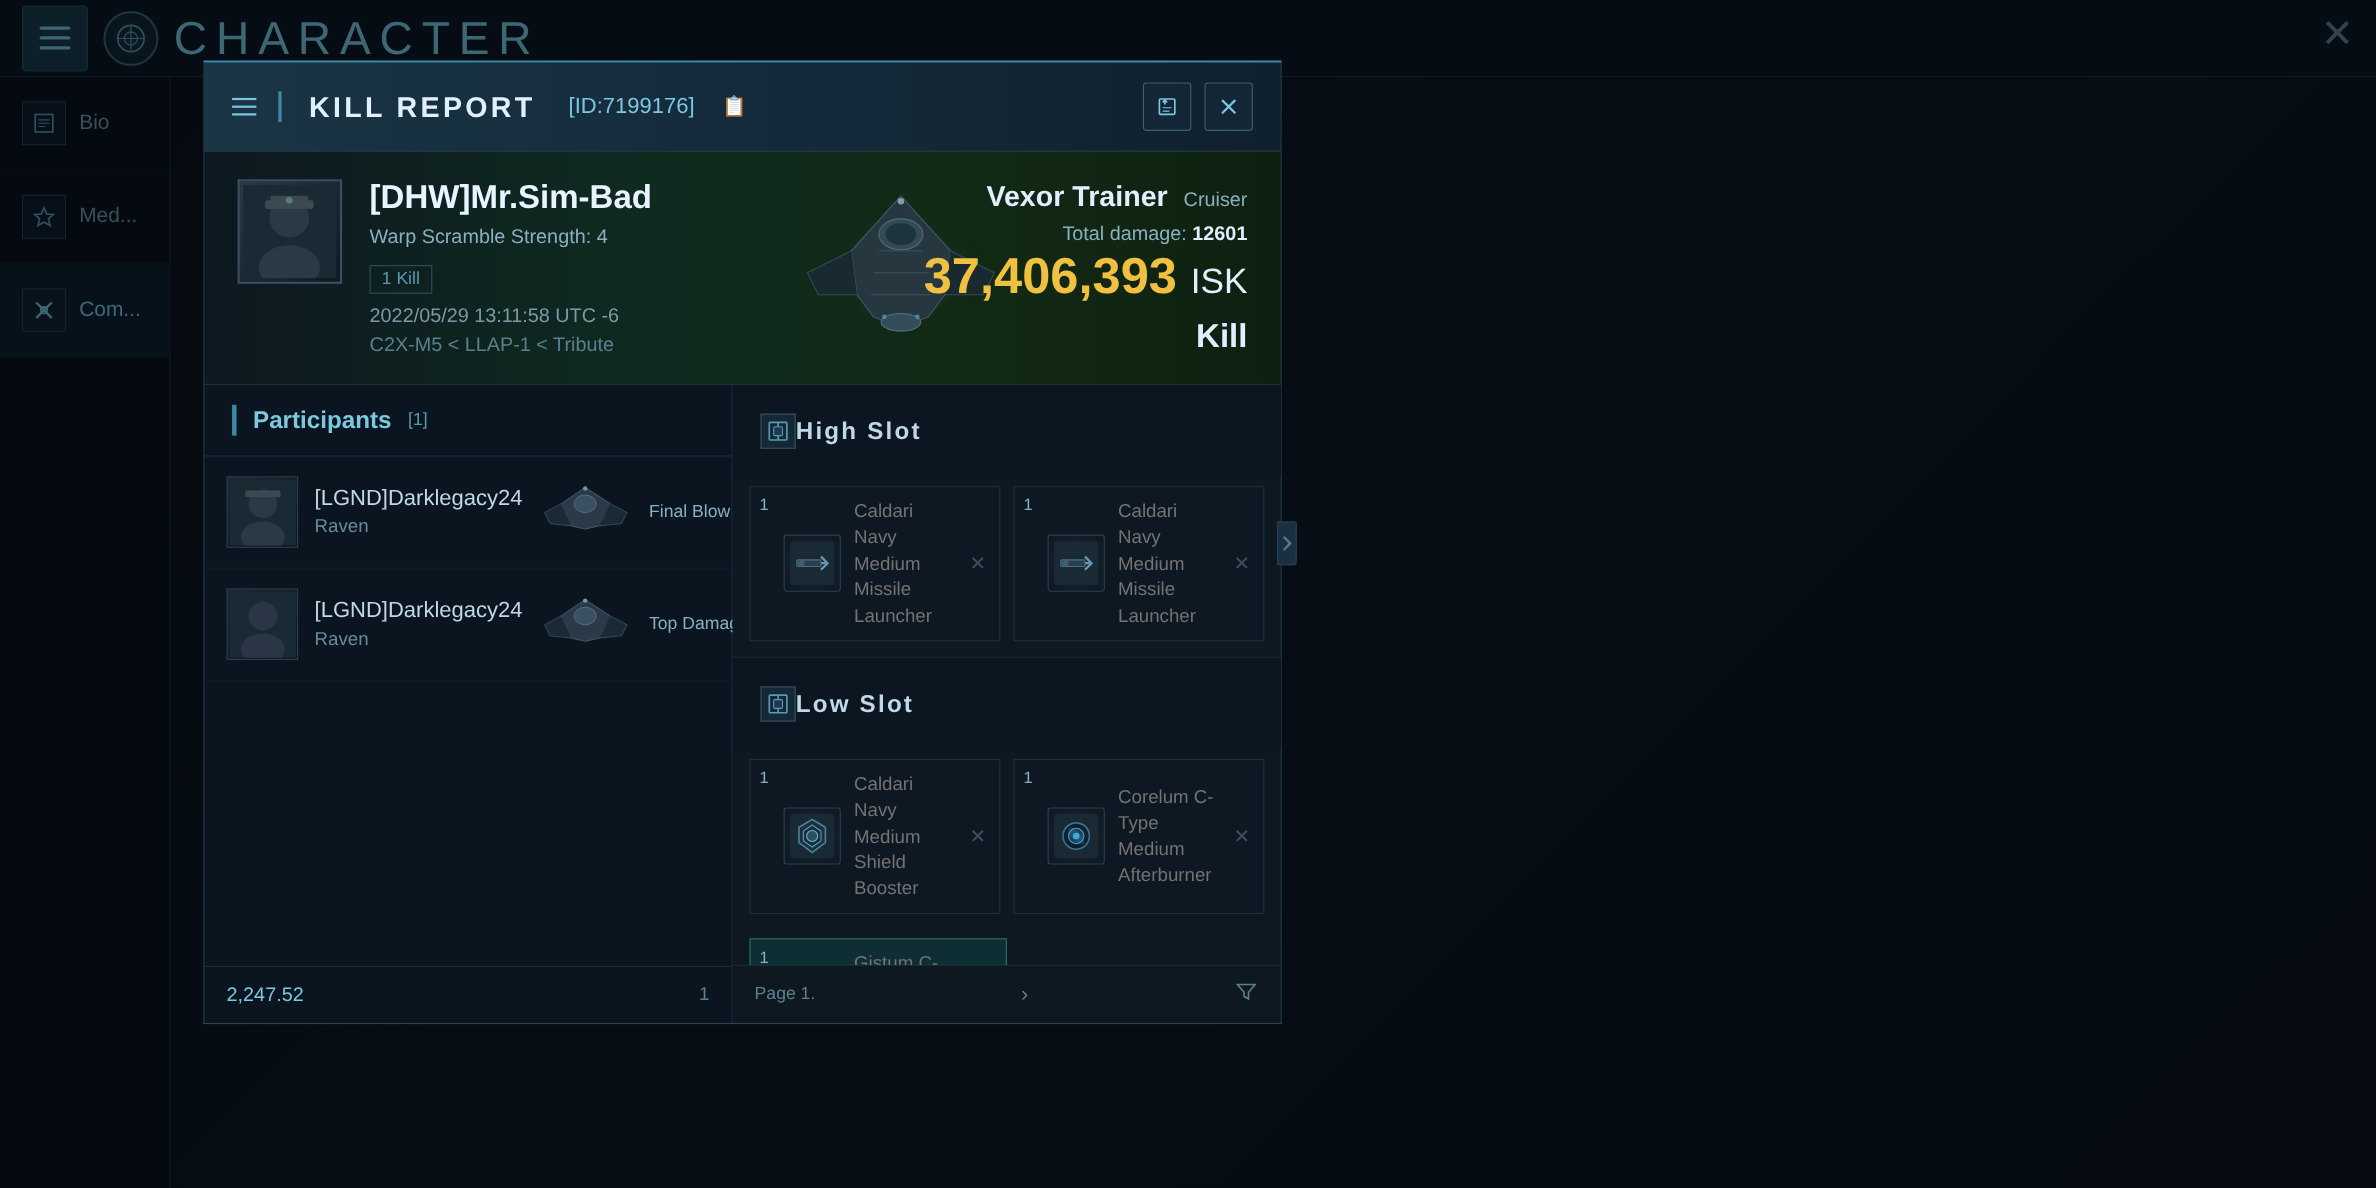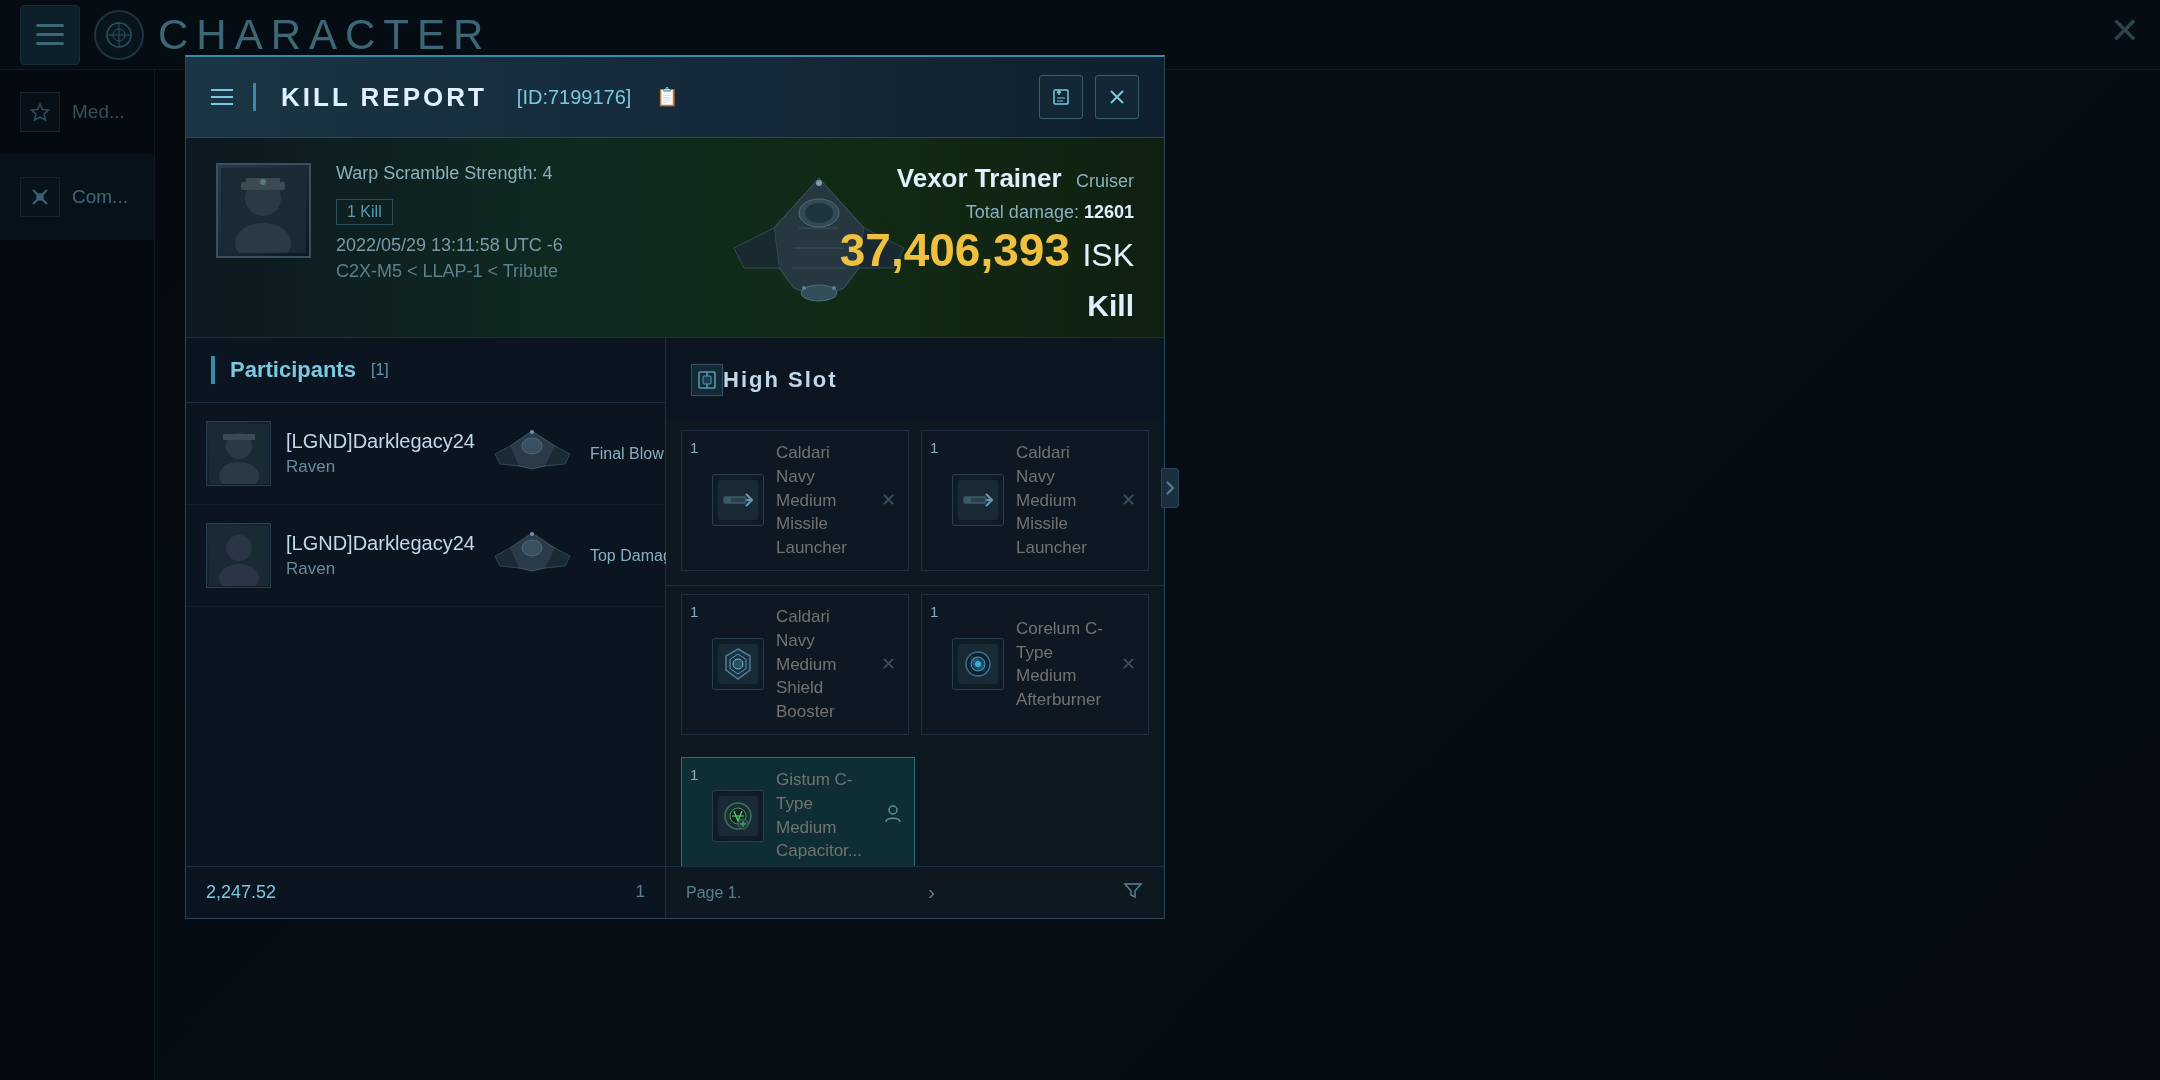--- a/index.html
+++ b/index.html
@@ -593,20 +593,31 @@
     </svg>
   </div>
   <div class="bg-title">CHARACTER</div>
   <div class="bg-close-btn">✕</div>
 </div>
 
 <div class="left-panel-nav">
   <div class="nav-item">
     <div class="nav-item-icon">
       <svg width="22" height="22" viewBox="0 0 22 22" fill="none">
+        <rect x="3" y="3" width="16" height="16" stroke="#5a9ab0" stroke-width="1.5" fill="none"></rect>
+        <line x1="6" y1="8" x2="16" y2="8" stroke="#5a9ab0" stroke-width="1"></line>
+        <line x1="6" y1="11" x2="16" y2="11" stroke="#5a9ab0" stroke-width="1"></line>
+        <line x1="6" y1="14" x2="12" y2="14" stroke="#5a9ab0" stroke-width="1"></line>
+      </svg>
+    </div>
+    <span class="nav-item-label">Bio</span>
+  </div>
+  <div class="nav-item">
+    <div class="nav-item-icon">
+      <svg width="22" height="22" viewBox="0 0 22 22" fill="none">
         <polygon points="11,3 13.5,8.5 19.5,9 15,13 16.5,19 11,16 5.5,19 7,13 2.5,9 8.5,8.5" stroke="#5a9ab0" stroke-width="1.5" fill="none"></polygon>
       </svg>
     </div>
     <span class="nav-item-label">Med...</span>
   </div>
   <div class="nav-item active">
     <div class="nav-item-icon">
       <svg width="22" height="22" viewBox="0 0 22 22" fill="none">
         <line x1="4" y1="4" x2="18" y2="18" stroke="#7cc8e0" stroke-width="2"></line>
         <line x1="18" y1="4" x2="4" y2="18" stroke="#7cc8e0" stroke-width="2"></line>
@@ -662,20 +673,21 @@
 
           <rect x="20" y="14" width="44" height="8" rx="2" fill="#3a4a50"></rect>
           <rect x="25" y="10" width="34" height="6" rx="1" fill="#3a4a50"></rect>
 
           <circle cx="42" cy="14" r="3" fill="#5a7a80"></circle>
         </svg>
       </div>
     </div>
 
     <div class="victim-info">
+      <div class="victim-name">[DHW]Mr.Sim-Bad</div>
       <div class="victim-warp">Warp Scramble Strength: 4</div>
       <div class="victim-kill-count">1 Kill</div>
       <div class="victim-datetime">2022/05/29 13:11:58 UTC -6</div>
       <div class="victim-location">C2X-M5 &lt; LLAP-1 &lt; Tribute</div>
     </div>
 
     <div class="hero-ship-area">
       
       <svg width="230" height="175" viewBox="0 0 230 175" class="ship-svg">
         <defs>
@@ -841,20 +853,31 @@
                   <circle cx="10" cy="20" r="3" fill="#3a6070"></circle>
                 </svg>
               </div>
               <span class="slot-item-name">Caldari Navy Medium Missile Launcher</span>
               <span class="slot-item-close">✕</span>
             </div>
           </div>
         </div>
 
         <div class="slot-section">
+          <div class="slot-header">
+            <div class="slot-icon">
+              <svg width="22" height="22" viewBox="0 0 22 22" fill="none">
+                <rect x="3" y="3" width="16" height="16" rx="1" stroke="#5a9ab0" stroke-width="1.5" fill="none"></rect>
+                <rect x="7" y="7" width="8" height="8" rx="1" stroke="#5a9ab0" stroke-width="1" fill="rgba(50,100,130,0.3)"></rect>
+                <line x1="11" y1="3" x2="11" y2="7" stroke="#5a9ab0" stroke-width="1.5"></line>
+                <line x1="11" y1="15" x2="11" y2="19" stroke="#5a9ab0" stroke-width="1.5"></line>
+              </svg>
+            </div>
+            <span class="slot-title">Low Slot</span>
+          </div>
           <div class="slot-items-row">
 
             <div class="slot-item">
               <span class="slot-item-qty">1</span>
               <div class="slot-item-icon">
                 <svg width="40" height="40" viewBox="0 0 40 40" fill="none">
                   <rect width="40" height="40" rx="3" fill="#1a2a35"></rect>
                   <path d="M20,5 L32,12 L32,26 L20,35 L8,26 L8,12 Z" fill="#1a3040" stroke="#4a8090" stroke-width="1.5"></path>
                   <path d="M20,10 L28,15.5 L28,24.5 L20,30 L12,24.5 L12,15.5 Z" fill="none" stroke="#5a9ab0" stroke-width="1"></path>
                   <circle cx="20" cy="20" r="5" fill="#2a5060" stroke="#6abace" stroke-width="1"></circle>

